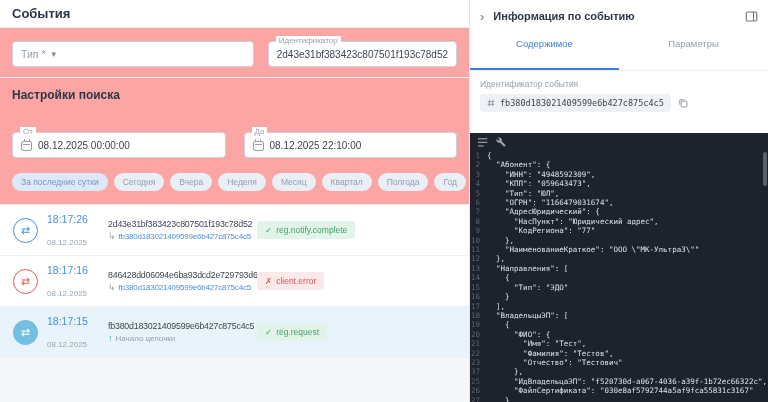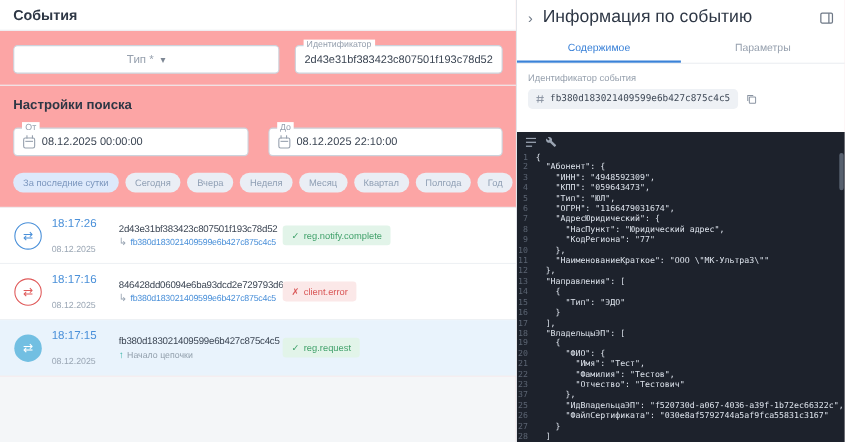--- a/index.html
+++ b/index.html
@@ -6,29 +6,29 @@
   html,body{width:768px;height:402px;overflow:hidden}
   body{font-family:"Liberation Sans",sans-serif;background:#f7f8fa}
   .app{display:flex;width:768px;height:402px}
 
   
   .left{width:470px;height:100%;display:flex;flex-direction:column;background:#fca5a5;border-right:1px solid #e2e5ea}
   .l-header{height:28px;display:flex;align-items:center;padding:0 12px;border-bottom:1px solid #ebeef2;background:#fff;flex:0 0 auto}
   .l-title{font-size:13px;font-weight:bold;color:#2e3745}
   .filters{padding:13px 12px 10px;display:flex;gap:14px;border-bottom:1px solid #eef1f4;flex:0 0 auto}
   .fld{position:relative;height:26px;border:1px solid #ccd3dc;border-radius:4px;background:#fff;display:flex;align-items:center;gap:6px;padding:0 8px}
-  .fld-select{width:250px;justify-content:center}
+  .fld-select{width:250px;justify-content:flex-start}
   .ph{font-size:10.5px;color:#96a0ae}
   .caret{font-size:9px;color:#7d8794}
   .fld-id{flex:1}
   .flabel{position:absolute;top:-6px;left:7px;font-size:8px;color:#96a0ae;background:#fff;padding:0 3px;line-height:1.2;white-space:nowrap}
   .fval{font-size:10px;color:#3c4654;white-space:nowrap;overflow:hidden}
   .search{padding:10px 12px 13px;border-bottom:1px solid #eef1f4;flex:0 0 auto}
   .s-title{font-size:12px;font-weight:bold;color:#2e3745}
-  .dates{display:flex;gap:18px;margin-top:14px}
+  .dates{display:flex;gap:18px;margin-top:30px}
   .fld-date{flex:1}
   .cal{width:11px;height:10px;border:1.3px solid #97a1ae;border-radius:2px;position:relative;flex:0 0 auto;margin-top:2px}
   .cal:before{content:"";position:absolute;left:1px;right:1px;top:2px;height:1.3px;background:#97a1ae}
   .cal:after{content:"";position:absolute;top:-3px;left:1.5px;width:1.3px;height:3px;background:#97a1ae;box-shadow:5px 0 0 #97a1ae}
   .chips{display:flex;gap:6px;margin-top:15px}
   .chip{font-size:8.5px;color:#90a0b5;background:#eaeef5;border-radius:10px;padding:4px 9px;white-space:nowrap}
   .chip.first{background:#dde9fb;color:#7b96bd}
   .events{background:#fff;flex:0 0 auto}
   .ev{display:flex;align-items:center;gap:9px;padding:8px 12px 8px 13px;border-bottom:1px solid #eef1f4;background:#fff}
   .ev.sel{background:#e9f3fc}
@@ -48,24 +48,24 @@
   .egray{color:#93a0ad}
   .badge{display:inline-flex;align-items:center;gap:4px;font-size:8.5px;border-radius:3px;padding:4px 8px;white-space:nowrap}
   .badge.ok{background:#e2f4e9;color:#43a26c}
   .badge.err{background:#fbe8e8;color:#d95757}
   .l-fill{flex:1;background:#f4f6f8}
 
   
   .right{width:298px;height:100%;display:flex;flex-direction:column;background:#fff}
   .r-header{height:32px;display:flex;align-items:center;padding:0 10px;gap:9px;flex:0 0 auto}
   .r-chev{color:#6e7886;font-size:13px}
-  .r-title{font-size:16px;font-weight:normal;color:#2e3745;flex:1}
+  .r-title{font-size:11px;font-weight:bold;color:#2e3745;flex:1}
   .iconbtn{display:flex;align-items:center;justify-content:center}
   .tabs{display:flex;border-bottom:1px solid #ebeef2;flex:0 0 auto}
-  .tab{flex:1;text-align:center;font-size:9.5px;color:#96a0ae;padding:6px 0 8px;position:relative;cursor:default}
+  .tab{flex:1;text-align:center;font-size:9.5px;color:#96a0ae;padding:6px 0 21px;position:relative;cursor:default}
   .tab.active{color:#3b82d8}
   .tab.active:after{content:"";position:absolute;left:0;right:0;bottom:0;height:2px;background:#3b82d8}
   .idsec{padding:8px 10px 21px;flex:0 0 auto}
   .idlabel{font-size:8.5px;color:#97a1ae}
   .idrow{display:flex;align-items:center;gap:7px;margin-top:5px}
   .idchip{display:inline-flex;align-items:center;gap:5px;background:#eef1f5;border-radius:4px;padding:4px 7px;font-family:"DejaVu Sans Mono",monospace;font-size:8.5px;color:#3c4654}
   .editor{flex:1;background:#1d222c;position:relative;overflow:hidden;display:flex;flex-direction:column}
   .etoolbar{height:16px;display:flex;align-items:center;gap:8px;padding:2px 8px 0;flex:0 0 auto}
   .code{flex:1;font-family:"DejaVu Sans Mono",monospace;font-size:7.5px;line-height:9.4px;overflow:hidden;padding-top:2px}
   .cl{display:flex;white-space:pre}

